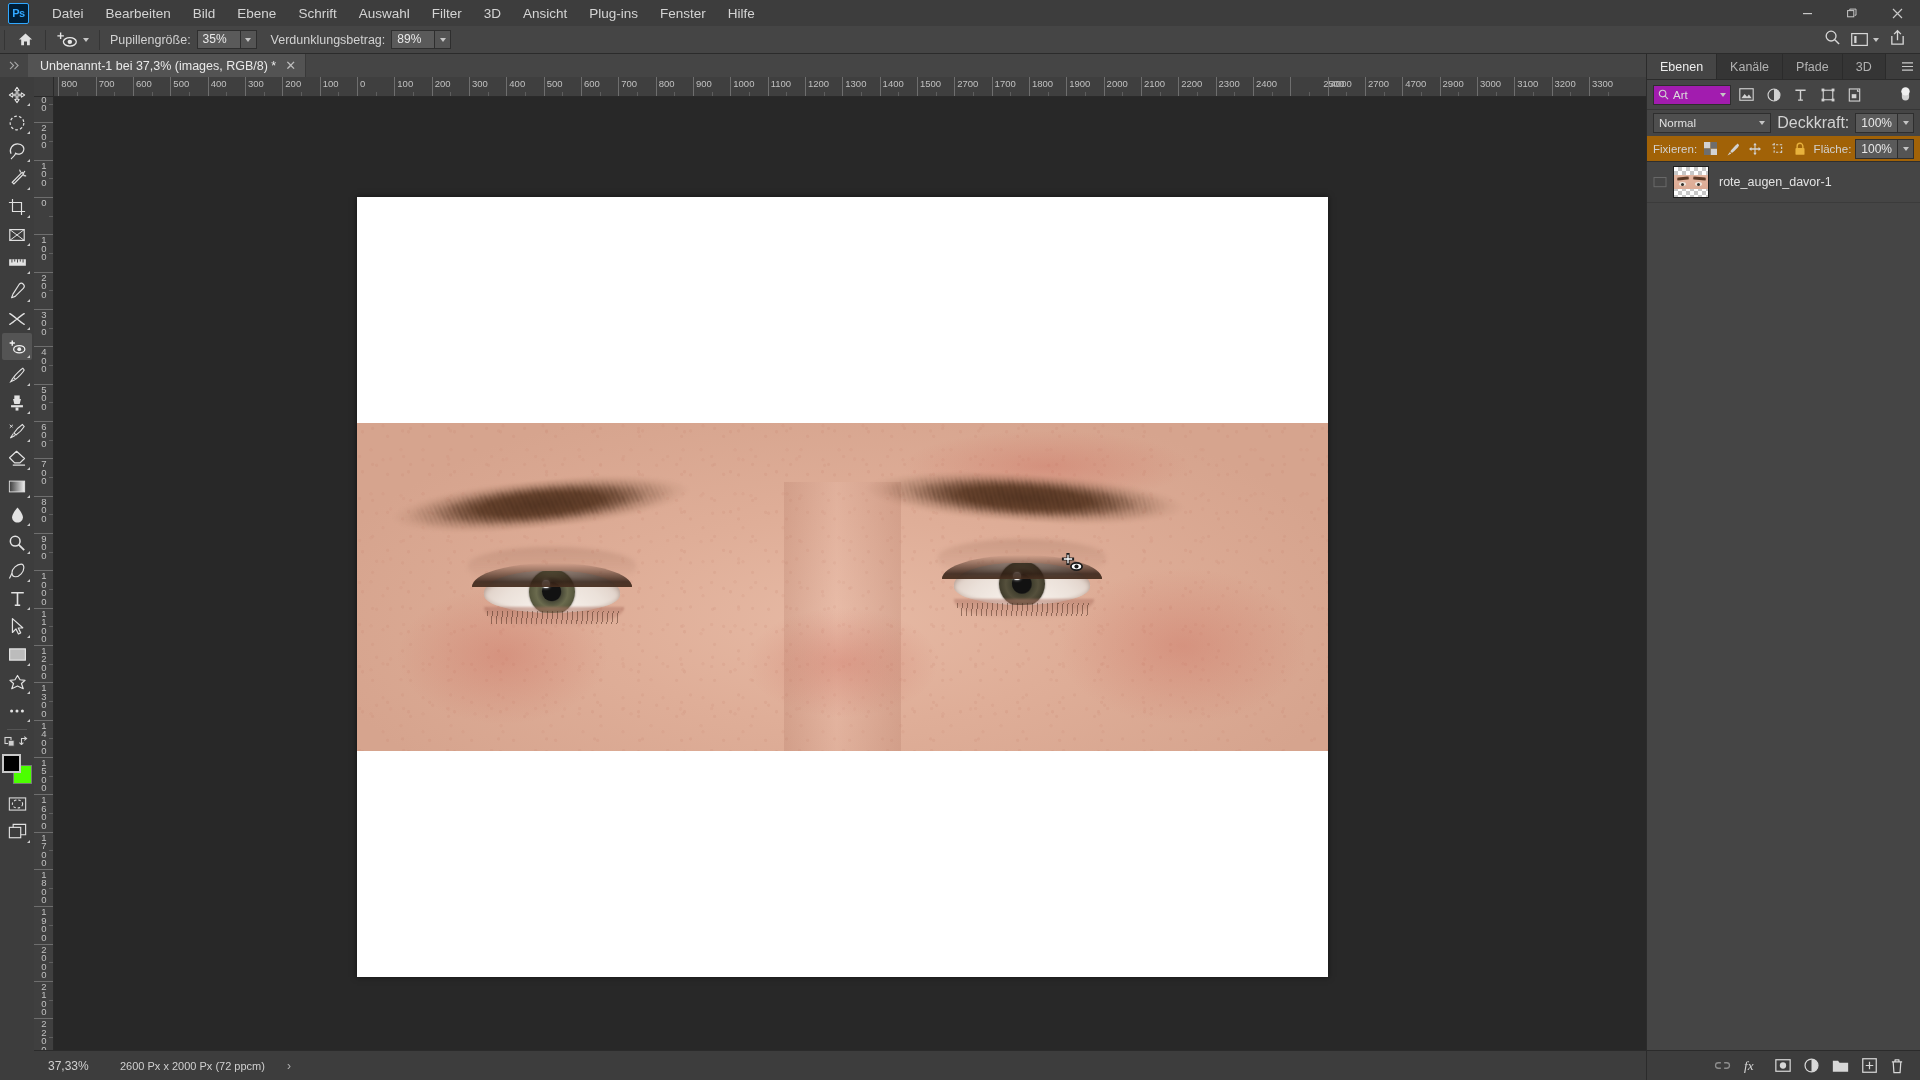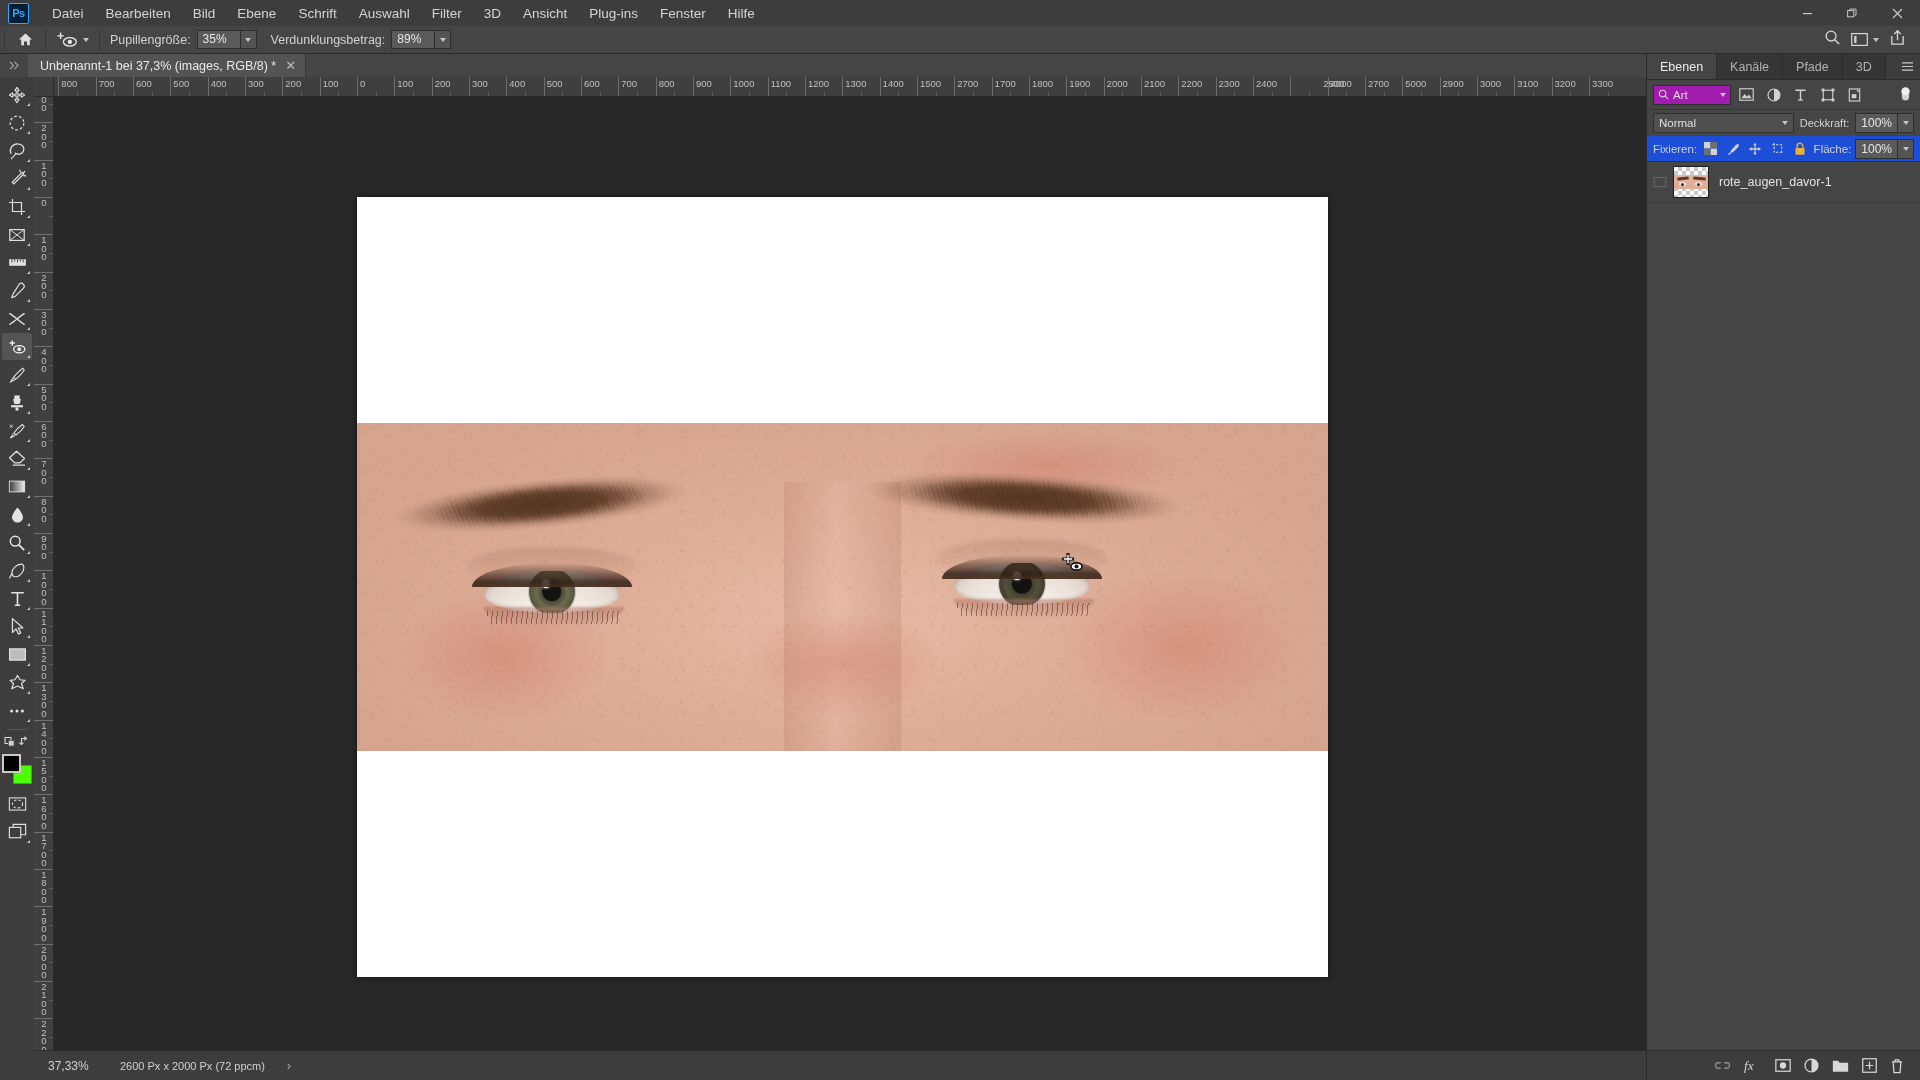--- a/index.html
+++ b/index.html
@@ -308,21 +308,21 @@
     height: 26px; background: #454545; display: flex; align-items: center;
     padding: 0 6px; gap: 6px;
   }
   #blend-select {
     width: 146px; height: 20px; background: #4f4f4f; border: 1px solid #2e2e2e;
     display: flex; align-items: center; padding: 0 5px; color: #e0e0e0;
     font-size: 11.5px;
   }
   #blend-select .caret-d { margin-left: auto; }
   #fix-row {
-    height: 26px; background: #1d4ed8; display: flex; align-items: center;
+    height: 26px; background: #a16207; display: flex; align-items: center;
     padding: 0 6px; gap: 4px; border-bottom: 1px solid #2f2f2f;
   }
   .lock-icon { width: 19px; height: 20px; display: flex; align-items: center; justify-content: center; }
   #layers-list { flex: 1; background: #454545; overflow: hidden; }
   .layer-row {
     height: 41px; display: flex; align-items: center;
     border-bottom: 1px solid #3b3b3b; padding-right: 8px;
   }
   .layer-row.selected { background: #5b5b5b; }
   .eye-cell {
@@ -733,21 +733,21 @@
     <div class="rh-tick" style="left: 1161.59px;">2300</div>
     <div class="rh-minor" style="left: 1180.25px;"></div>
     <div class="rh-tick" style="left: 1198.92px;">2400</div>
     <div class="rh-minor" style="left: 1217.59px;"></div>
     <div class="rh-tick" style="left: 1236.25px; padding-left: 32px;">2500</div>
     <div class="rh-minor" style="left: 1254.91px;"></div>
     <div class="rh-tick" style="left: 1273.58px;">4000</div>
     <div class="rh-minor" style="left: 1292.24px;"></div>
     <div class="rh-tick" style="left: 1310.91px;">2700</div>
     <div class="rh-minor" style="left: 1329.57px;"></div>
-    <div class="rh-tick" style="left: 1348.24px;">5000</div>
+    <div class="rh-tick" style="left: 1348.24px;">4700</div>
     <div class="rh-minor" style="left: 1366.9px;"></div>
     <div class="rh-tick" style="left: 1385.57px;">2900</div>
     <div class="rh-minor" style="left: 1404.23px;"></div>
     <div class="rh-tick" style="left: 1422.9px;">3000</div>
     <div class="rh-minor" style="left: 1441.56px;"></div>
     <div class="rh-tick" style="left: 1460.23px; text-align: right;">3100</div>
     <div class="rh-minor" style="left: 1478.89px;"></div>
     <div class="rh-tick" style="left: 1497.56px;">3200</div>
     <div class="rh-minor" style="left: 1516.22px;"></div>
     <div class="rh-tick" style="left: 1534.89px;">3300</div>
@@ -934,21 +934,21 @@
           <circle cx="7" cy="7" r="4.6" fill="#efefef"></circle>
         </svg>
     </div>
   </div>
 
   <div id="blend-row">
     <div id="blend-select">
       <span>Normal</span>
       <div class="caret-d"></div>
     </div>
-    <span class="opt-label" style="font-size:11px;">Deckkraft:</span>
+    <span class="opt-label" style="font-size:16px;">Deckkraft:</span>
     <div style="display:flex;">
       <div class="opt-field" style="min-width:40px;height:20px;line-height:18px;">100%</div>
       <div class="opt-caret" style="height:20px;">
           <div class="caret-d"></div>
         </div>
     </div>
   </div>
 
   <div id="fix-row">
     <span class="opt-label" style="font-size:11.5px;">Fixieren:</span>

